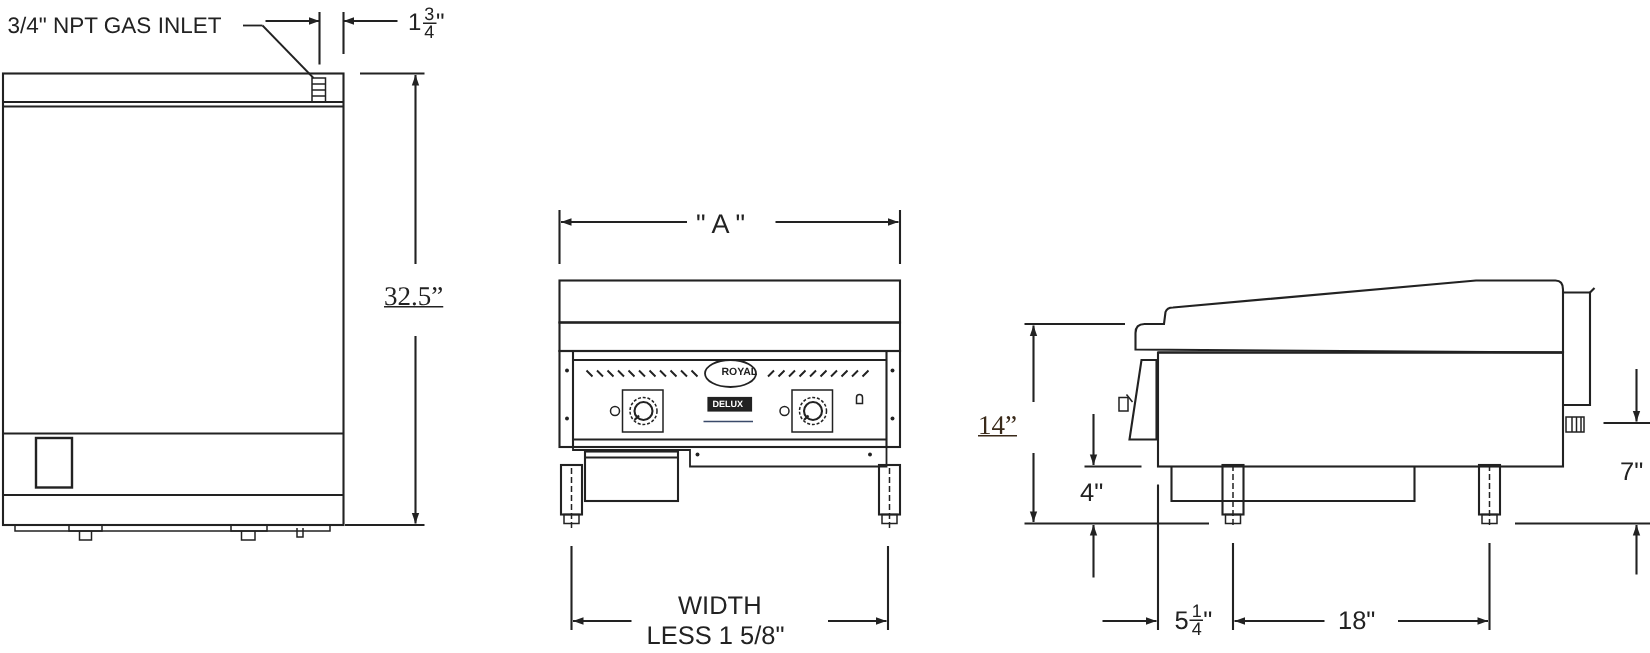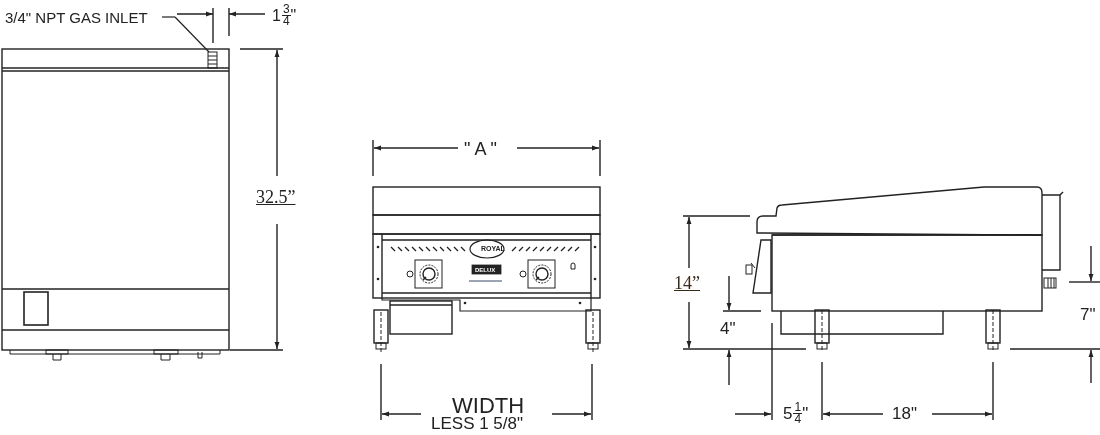--- a/index.html
+++ b/index.html
@@ -205,24 +205,24 @@
   <span>"</span>
 </div>
 
 <div class="label serif" style="left:256px; top:188px; font-size:18px;">32.5”</div>
 
 <div class="label sans" style="left:464px; top:140px; font-size:18px;">" A "</div>
 
 <div class="label sans" style="left:481px; top:245px; font-size:7px; font-weight:bold;">ROYAL</div>
 <div class="label sans" style="left:475px; top:267px; font-size:6px; font-weight:bold; color:#fff;">DELUX</div>
 
-<div class="label sans" style="left:452px; top:395px; font-size:22px;">WIDTH</div>
+<div class="label sans" style="left:452px; top:395px; font-size:17px;">WIDTH</div>
 <div class="label sans" style="left:431px; top:415px; font-size:17px;">LESS 1 5/8"</div>
 
-<div class="label serif" style="left:674px; top:274px; font-size:18px; color:#3a2a1a;">14”</div>
+<div class="label serif" style="left:652px; top:274px; font-size:18px; color:#3a2a1a;">14”</div>
 <div class="label sans" style="left:720px; top:320px; font-size:17px;">4"</div>
 <div class="label sans" style="left:1080px; top:306px; font-size:17px;">7"</div>
 
 <div class="label sans" style="left:783px; top:402px; font-size:17px; display:flex; align-items:center;">
   <span>5</span>
   <span class="frac">
     <span class="num">1</span>
     <span>4</span>
   </span>
   <span>"</span>

